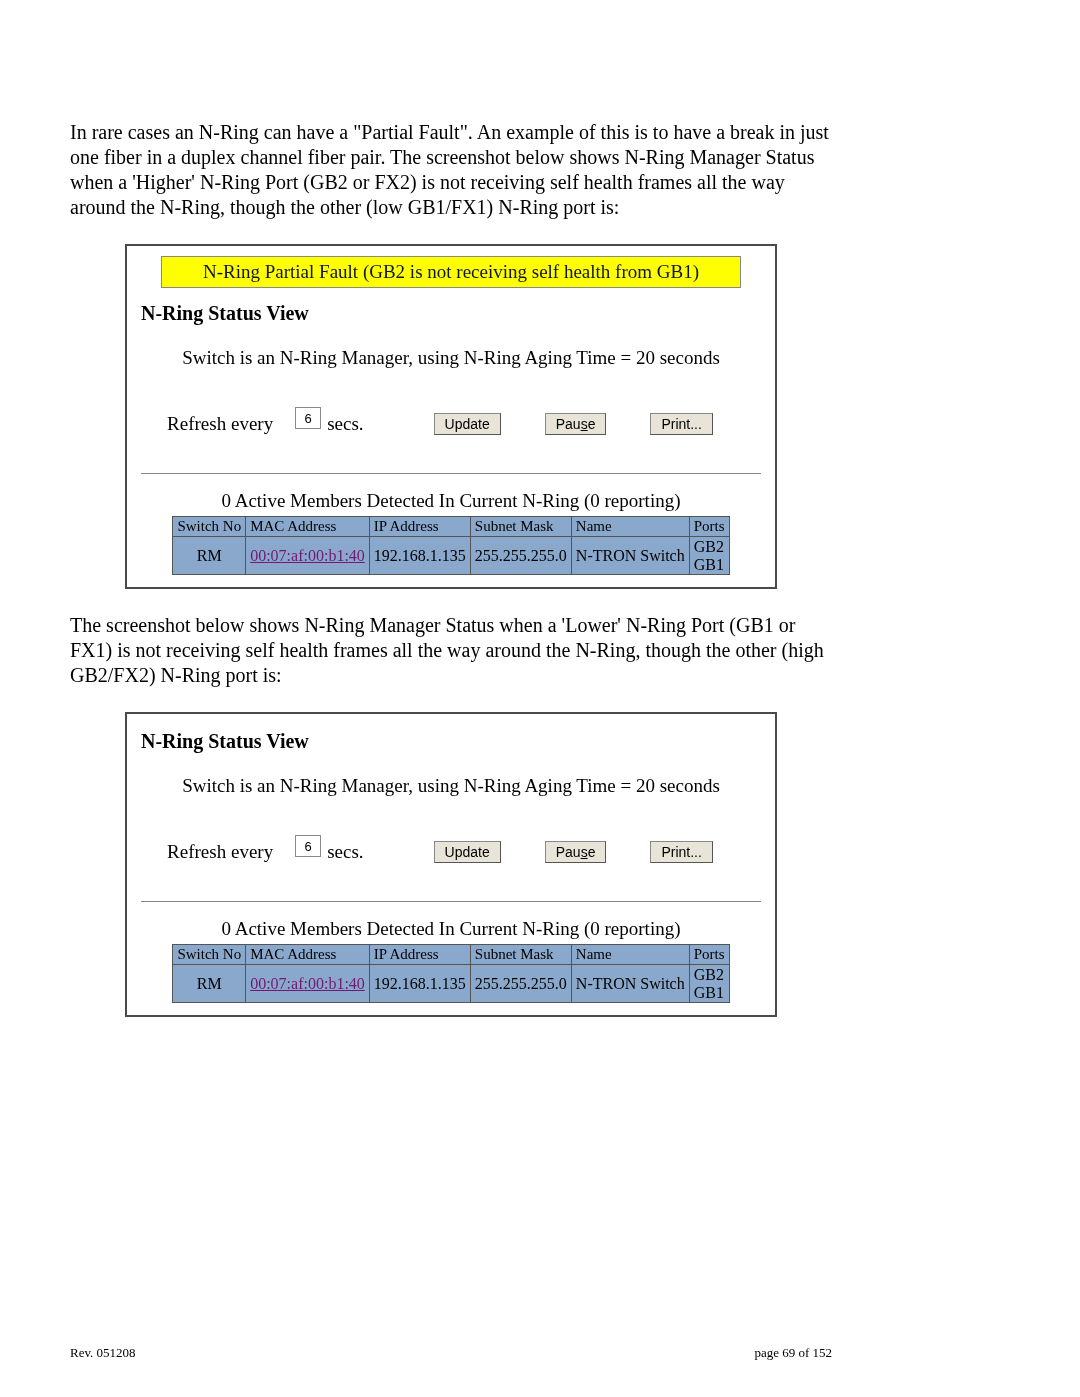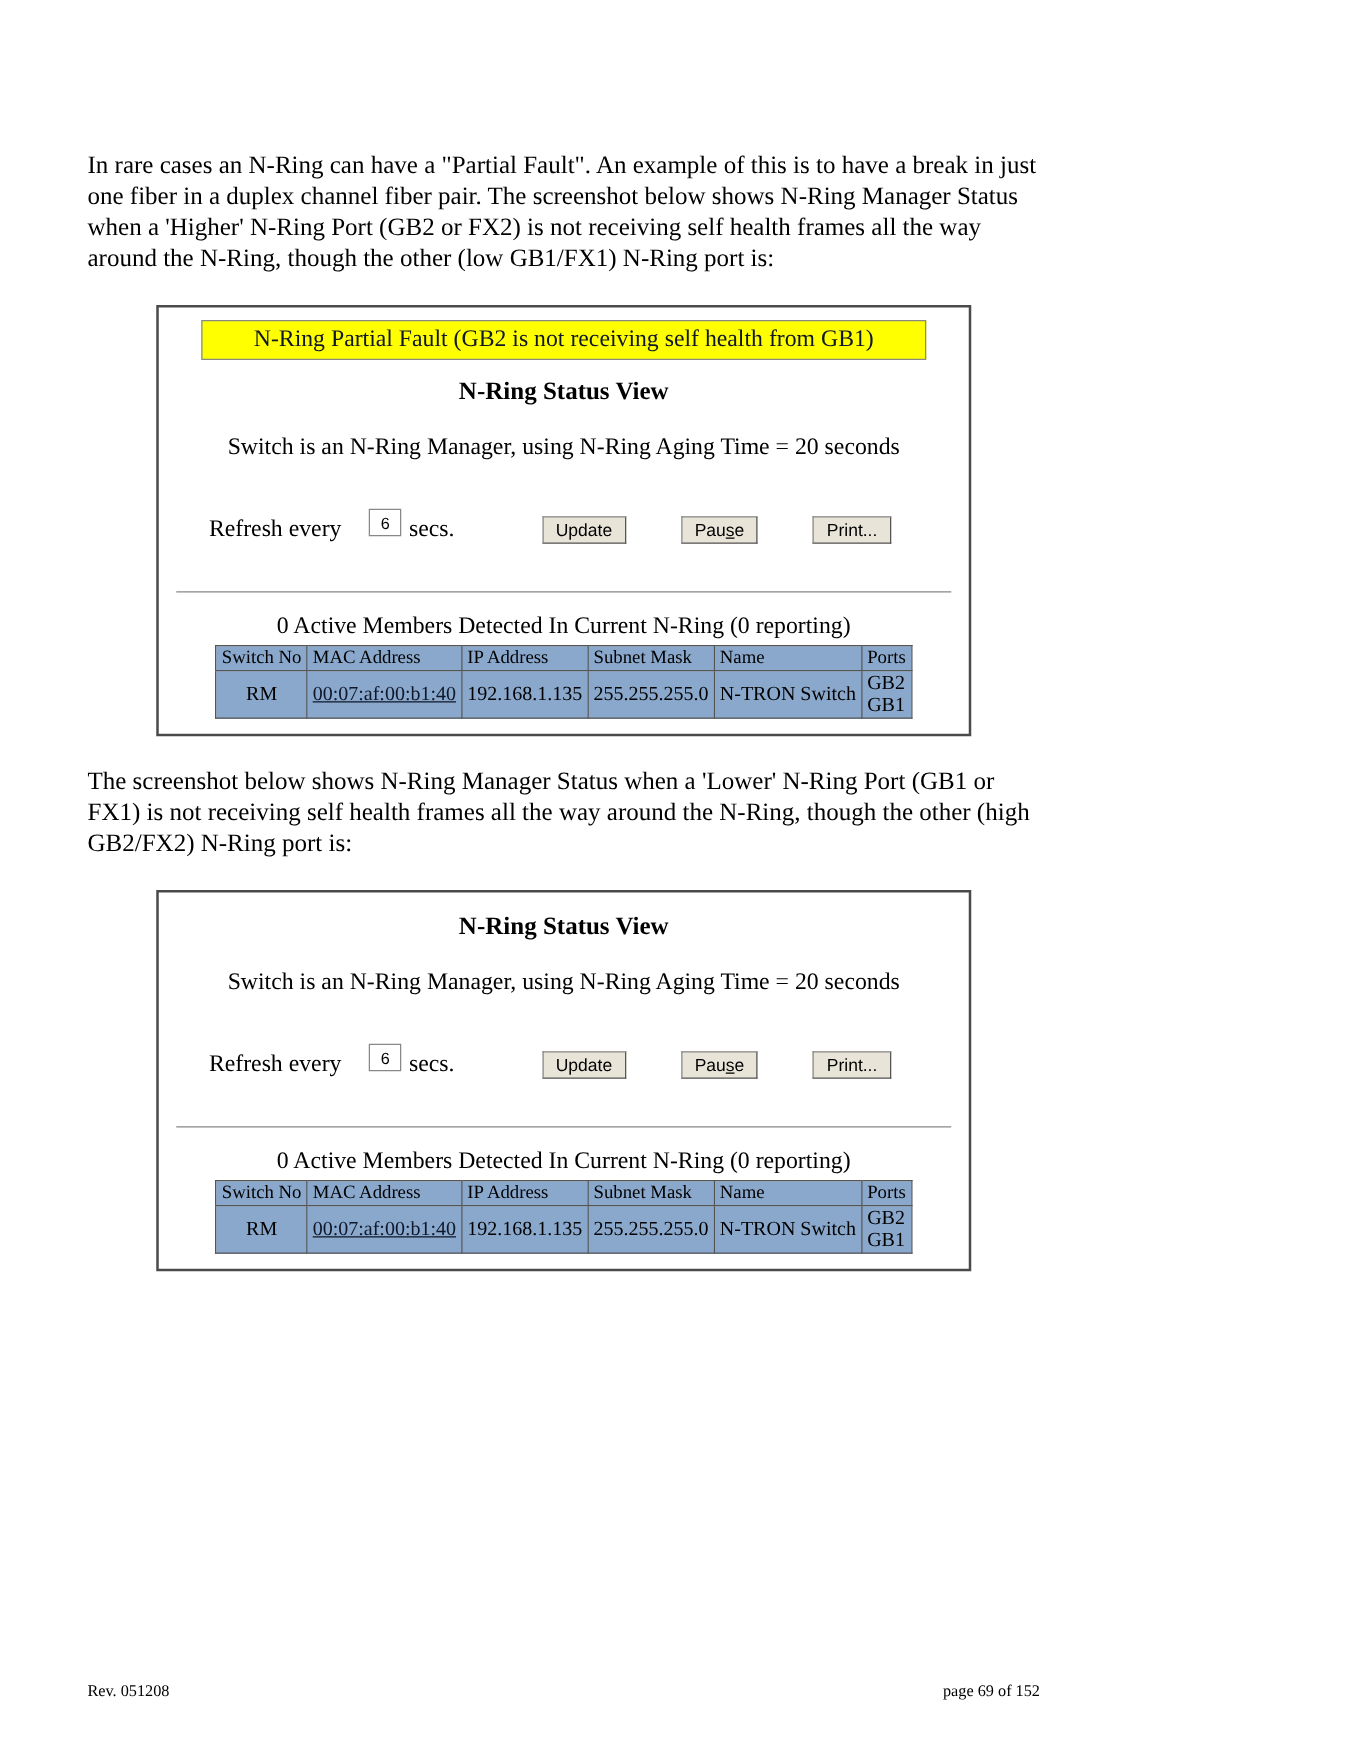--- a/index.html
+++ b/index.html
@@ -30,21 +30,20 @@
   .alert {
     background: #ffff00;
     border: 1px solid #888;
     text-align: center;
     font-size: 19px;
     color: #0f172a;
     padding: 4px 0;
     margin: 0 20px 14px 20px;
   }
   .panel-title {
-    text-align: center;
     font-weight: bold;
     font-size: 20px;
     margin: 6px 0 22px 0;
   }
   .subtitle {
     text-align: center;
     font-size: 19px;
     margin-bottom: 26px;
   }
   .controls {
@@ -107,21 +106,21 @@
     white-space: nowrap;
   }
   .data-table td {
     background: #8aa8cc;
     border: 1px solid #555;
     font-size: 16px;
     padding: 1px 4px;
     white-space: nowrap;
   }
   .data-table td.center { text-align: center; }
-  .mac-link { color: #0f172a; text-decoration: underline; }
+  .mac-link { color: #701a75; text-decoration: underline; }
   .ports-cell { line-height: 1.1; padding: 0 4px; }
   .footer {
     position: absolute;
     bottom: 36px;
     left: 70px;
     right: 70px;
     display: flex;
     justify-content: space-between;
     font-size: 13px;
   }

